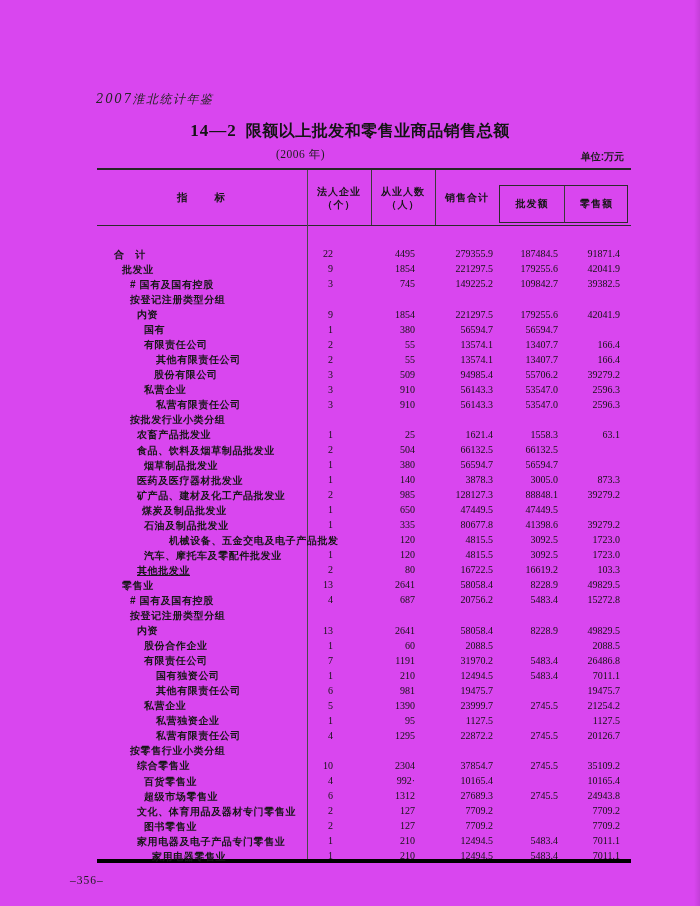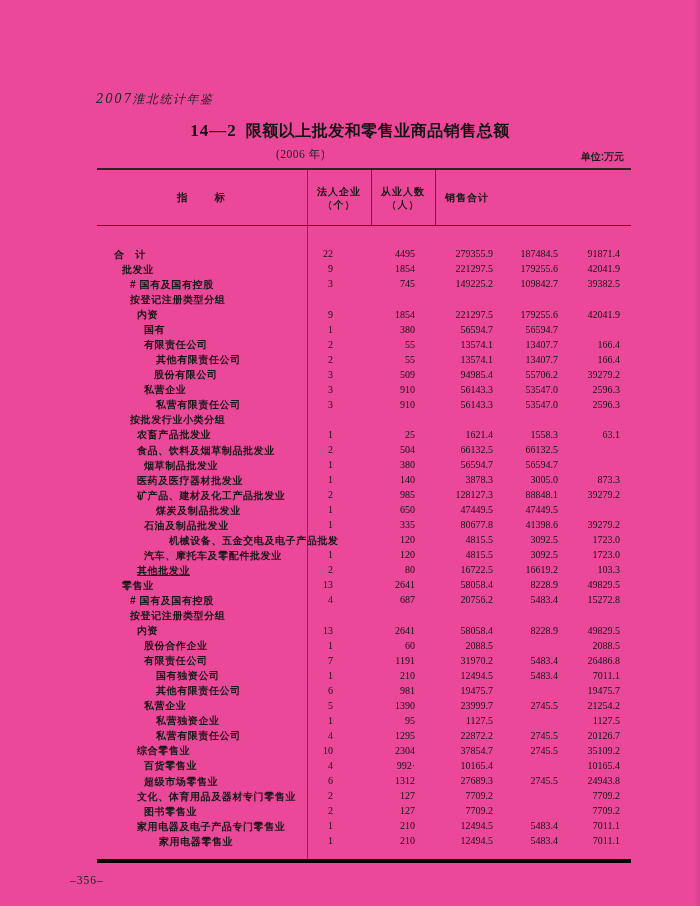--- a/index.html
+++ b/index.html
@@ -4,21 +4,21 @@
 <style>
   html,body{margin:0;padding:0;}
   body{
     width:700px;height:906px;position:relative;
     background:#f6f6f4;
     font-family:"Liberation Sans","DejaVu Sans",sans-serif;
     color:#1b1b1b;
     overflow:hidden;
   }
   .page{
-    position:absolute;inset:0;background:#ec4899;
+    position:absolute;inset:0;background:#d946ef;
   }
   .page-edge{
     position:absolute;top:0;right:0;width:6px;height:100%;
     background:linear-gradient(to right,rgba(0,0,0,0),rgba(0,0,0,0.10));
   }
   .yearbook{
     position:absolute;left:96px;top:91px;
     font-family:"DejaVu Serif","Liberation Serif",serif;
     font-style:italic;font-size:12px;letter-spacing:1.5px;color:#252525;
   }
@@ -113,20 +113,25 @@
     <div class="hcell h-legal">
       <span>法人企业</span>
       <span>（个）</span>
     </div>
     <div class="hcell h-emp">
       <span>从业人数</span>
       <span>（人）</span>
     </div>
     <div class="hcell h-sales">销售合计</div>
 
+    <div class="subbox">
+      <div class="sdiv"></div>
+      <div class="scell s-wholesale">批发额</div>
+      <div class="scell s-retail">零售额</div>
+    </div>
 
     <div class="tbody">
         <div class="row">
           <span class="lbl" style="left: 17px;">合　计</span>
           <span class="num v0">22</span>
           <span class="num v1">4495</span>
           <span class="num v2">279355.9</span>
           <span class="num v3">187484.5</span>
           <span class="num v4">91871.4</span>
         </div>
@@ -239,21 +244,21 @@
         </div>
         <div class="row">
           <span class="lbl" style="left: 40px;">矿产品、建材及化工产品批发业</span>
           <span class="num v0">2</span>
           <span class="num v1">985</span>
           <span class="num v2">128127.3</span>
           <span class="num v3">88848.1</span>
           <span class="num v4">39279.2</span>
         </div>
         <div class="row">
-          <span class="lbl" style="left: 59px;">煤炭及制品批发业</span>
+          <span class="lbl" style="left: 45px;">煤炭及制品批发业</span>
           <span class="num v0">1</span>
           <span class="num v1">650</span>
           <span class="num v2">47449.5</span>
           <span class="num v3">47449.5</span>
         </div>
         <div class="row">
           <span class="lbl" style="left: 47px;">石油及制品批发业</span>
           <span class="num v0">1</span>
           <span class="num v1">335</span>
           <span class="num v2">80677.8</span>
@@ -358,20 +363,23 @@
         </div>
         <div class="row">
           <span class="lbl" style="left: 59px;">私营有限责任公司</span>
           <span class="num v0">4</span>
           <span class="num v1">1295</span>
           <span class="num v2">22872.2</span>
           <span class="num v3">2745.5</span>
           <span class="num v4">20126.7</span>
         </div>
         <div class="row">
+          <span class="lbl" style="left: 33px;">按零售行业小类分组</span>
+        </div>
+        <div class="row">
           <span class="lbl" style="left: 40px;">综合零售业</span>
           <span class="num v0">10</span>
           <span class="num v1">2304</span>
           <span class="num v2">37854.7</span>
           <span class="num v3">2745.5</span>
           <span class="num v4">35109.2</span>
         </div>
         <div class="row">
           <span class="lbl" style="left: 47px;">百货零售业</span>
           <span class="num v0">4</span>
@@ -403,21 +411,21 @@
         </div>
         <div class="row">
           <span class="lbl" style="left: 40px;">家用电器及电子产品专门零售业</span>
           <span class="num v0">1</span>
           <span class="num v1">210</span>
           <span class="num v2">12494.5</span>
           <span class="num v3">5483.4</span>
           <span class="num v4">7011.1</span>
         </div>
         <div class="row">
-          <span class="lbl" style="left: 62px;">家用电器零售业</span>
+          <span class="lbl" style="left: 55px;">家用电器零售业</span>
           <span class="num v0">1</span>
           <span class="num v1">210</span>
           <span class="num v2">12494.5</span>
           <span class="num v3">5483.4</span>
           <span class="num v4">7011.1</span>
         </div>
       </div>
   </div>
 
   <div class="footer">–356–</div>

